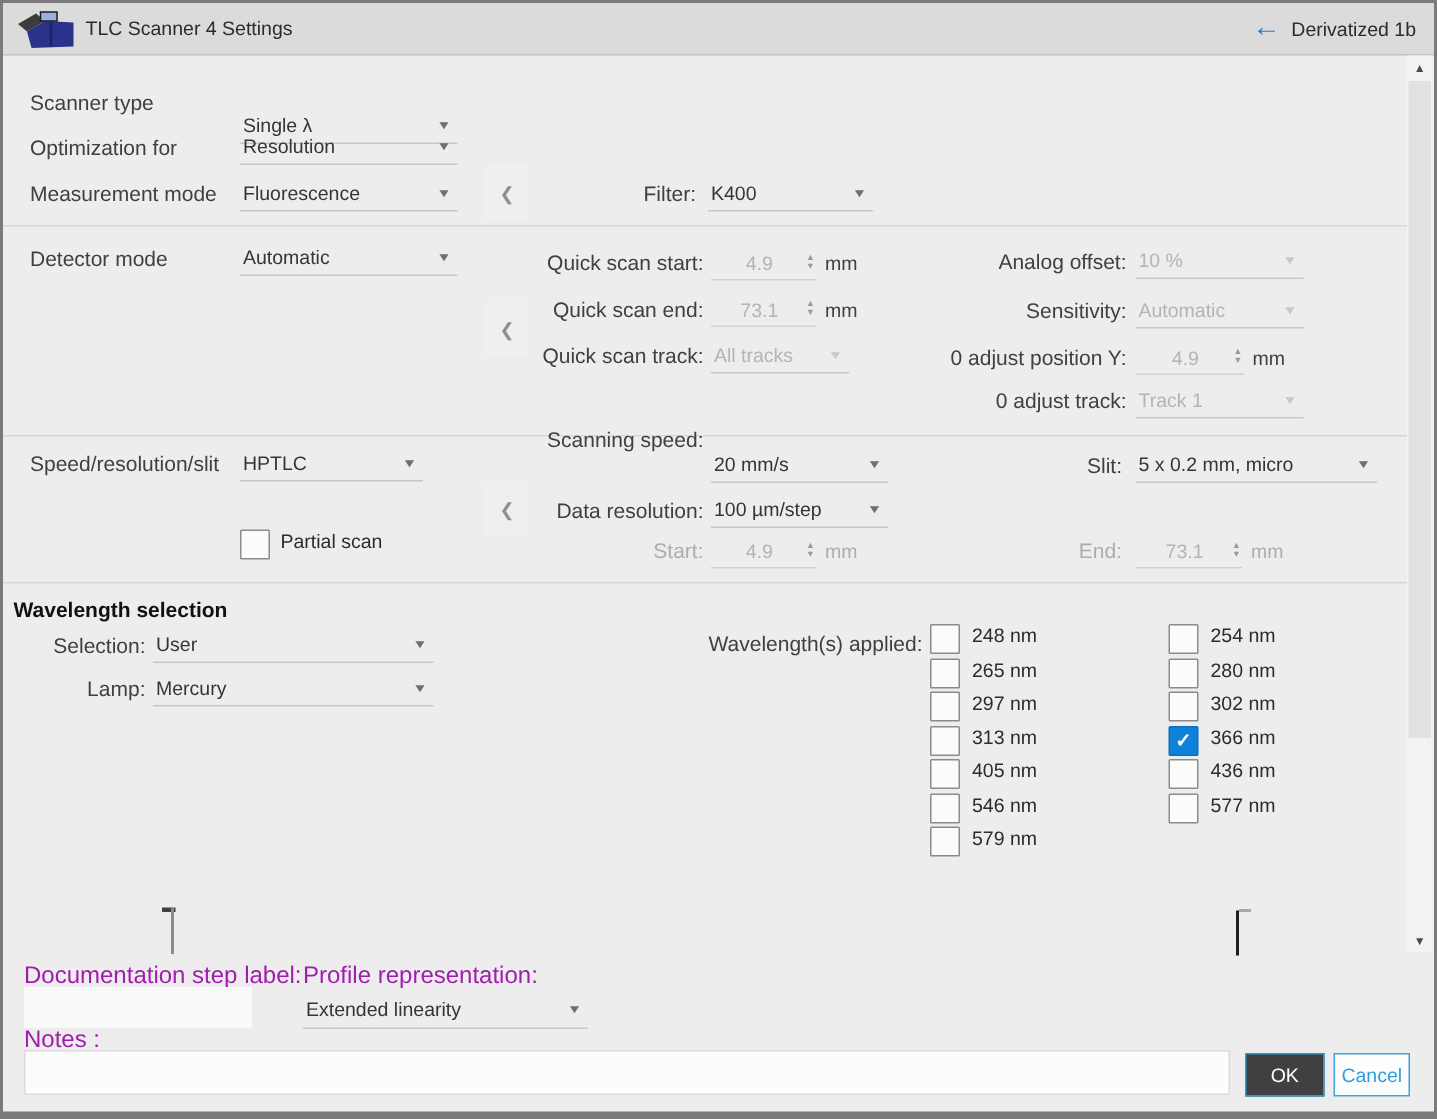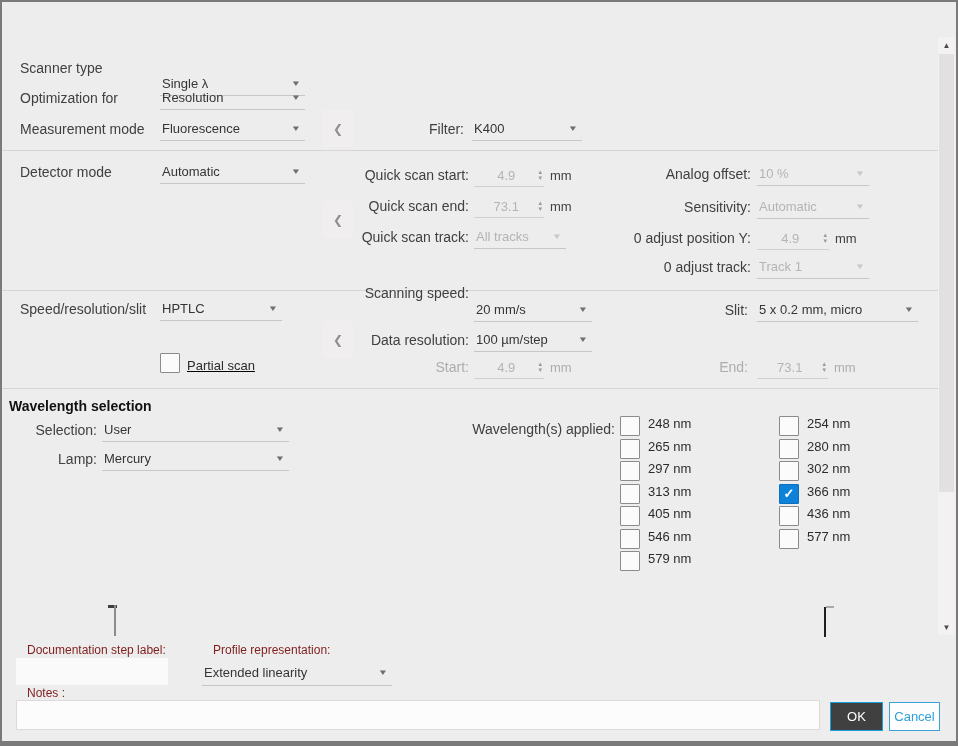--- a/index.html
+++ b/index.html
@@ -11,21 +11,21 @@
   .title-text{position:absolute;left:55px;top:9px;font-size:13px;color:#2b2b2b;white-space:nowrap;}
   .back-wrap{position:absolute;right:12px;top:7px;display:flex;align-items:center;gap:7px;cursor:pointer;}
   .back-arrow{color:#2f7bc0;font-size:19px;font-weight:bold;line-height:20px;}
   .back-label{font-size:13px;color:#2b2b2b;}
   .scanner-icon{position:absolute;left:9px;top:4px;}
   
   .lbl{position:absolute;font-size:14px;color:#404040;line-height:15px;white-space:nowrap;}
   .lbl.ra{text-align:right;}
   .lbl.dis{color:#aeacac;}
   .lbl.bold{font-weight:bold;color:#111;}
-  .lbl.blue{color:#7f1d1d;font-size:12px;margin-left:11px;}
+  .lbl.blue{color:#a21caf;font-size:16px;}
   
   .dd{position:absolute;height:24px;box-sizing:border-box;border-bottom:1px solid #c9c6c6;
     display:flex;align-items:center;justify-content:space-between;padding:0 5px 0 2px;cursor:pointer;}
   .dd .dd-val{font-size:13px;color:#353535;white-space:nowrap;}
   .dd .dd-arw{font-size:8px;color:#6f6f6f;transform:scaleX(1.3);}
   .dd.dis .dd-val{color:#b5b3b3;}
   .dd.dis .dd-arw{color:#c9c7c7;}
   
   .nf{position:absolute;height:23px;box-sizing:border-box;border-bottom:1px solid #d2cfcf;
     display:flex;align-items:center;}
@@ -38,41 +38,54 @@
     display:flex;align-items:center;justify-content:center;font-size:12px;cursor:pointer;}
   
   .hr{position:absolute;left:0;width:938px;height:1px;background:#d8d5d5;}
   
   .cb{width:18px;height:18px;border:1px solid #8b8b8b;border-radius:1px;background:#fcfbfb;
     box-sizing:content-box;display:flex;align-items:center;justify-content:center;cursor:pointer;}
   .cb.checked{background:#0d82d8;border-color:#0a6fbe;color:#fff;font-size:13px;font-weight:bold;}
   .wlcol{position:absolute;display:flex;flex-direction:column;gap:2.5px;}
   .wlrow{display:flex;gap:8px;height:20px;}
   .wltxt{font-size:13px;color:#2c2c2c;white-space:nowrap;}
-  .pscan{position:absolute;display:flex;align-items:flex-end;gap:7px;text-decoration:underline;}
+  .pscan{position:absolute;display:flex;align-items:flex-start;gap:7px;}
   
   .mark{position:absolute;}
   
   .tinput{position:absolute;box-sizing:border-box;background:#fafafa;border:1px solid #e3e1e1;
     font-size:13px;color:#333;padding:0 6px;font-family:"Liberation Sans",sans-serif;}
   .btn{position:absolute;box-sizing:border-box;display:flex;align-items:center;justify-content:center;
     font-size:13px;cursor:pointer;}
   .btn.ok{background:#404040;color:#fff;border:1px solid #189fdd;}
   .btn.cancel{background:#fdfdfd;color:#2f9fd9;border:1px solid #3aa2d9;}
   
   .sb{position:absolute;left:936px;top:35px;width:17px;height:598px;background:#f3f1f1;}
   .sb-btn{position:absolute;left:0;width:17px;height:16px;display:flex;align-items:center;
     justify-content:center;font-size:8px;color:#4a4a4a;cursor:pointer;}
   .sb-thumb{position:absolute;left:1px;width:15px;background:#e2e0e0;cursor:pointer;}
 </style>
 </head>
 <body>
 
 <div class="window">
 
+  <div class="titlebar">
+    <svg class="scanner-icon" width="40" height="27" viewBox="0 0 40 27">
+      <polygon points="1,10 13,3 19,8 7,15" fill="#3c3c3c"></polygon>
+      <polygon points="7,15 19,8 38,9 38,25 10,26" fill="#2a338c"></polygon>
+      <line x1="23" y1="9" x2="23" y2="25" stroke="#1b2260" stroke-width="1.5"></line>
+      <rect x="16" y="2" width="11" height="6" fill="#9ab1e0" stroke="#1d1d1d" stroke-width="1"></rect>
+    </svg>
+    <span class="title-text">TLC Scanner 4 Settings</span>
+    <span class="back-wrap">
+      <span class="back-arrow">←</span>
+      <span class="back-label">Derivatized 1b</span>
+    </span>
+  </div>
 
   <div class="lbl" style="left:18px;top:59px">Scanner type</div>
   <div class="dd" style="left:158px;top:70px;width:145px">
     <span class="dd-val">Single λ</span>
     <span class="dd-arw">▼</span>
   </div>
 
   <div class="lbl" style="left:18px;top:89px">Optimization for</div>
   <div class="dd" style="left:158px;top:84px;width:145px">
     <span class="dd-val">Resolution</span>

